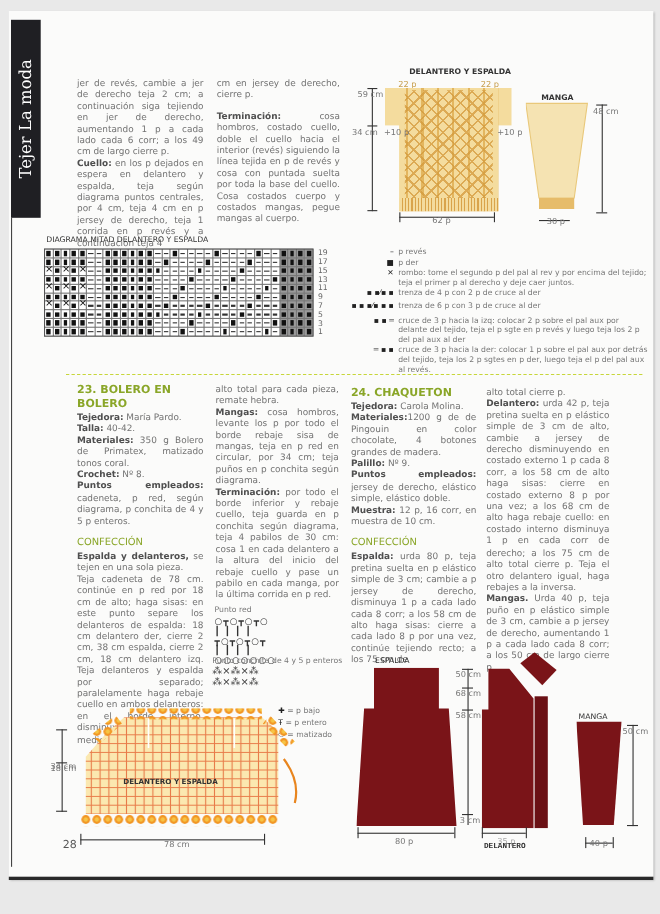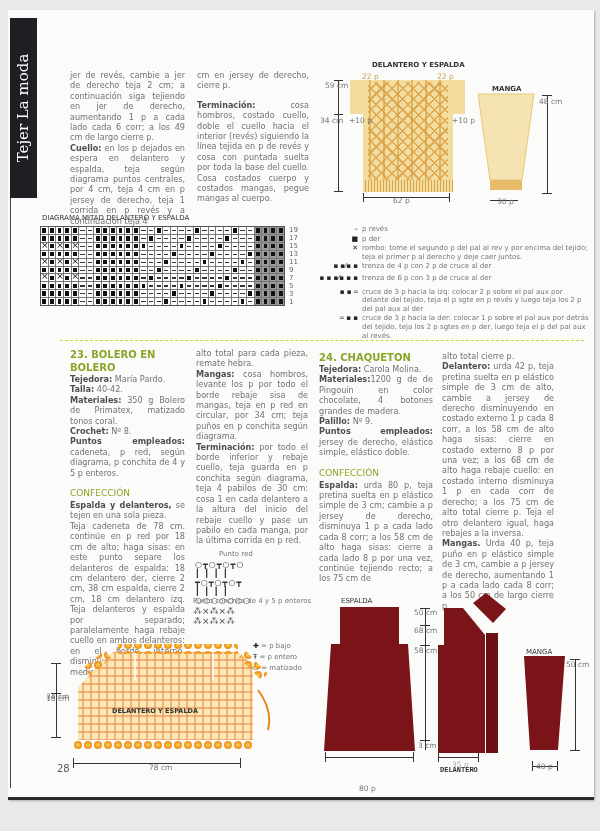--- a/index.html
+++ b/index.html
@@ -473,21 +473,21 @@
   <p><span class="b">Espalda y delanteros,</span><span> se tejen en una sola pieza.</span></p>
   <p><span>Teja cadeneta de 78 cm. continúe en p red por 18 cm de alto; haga sisas: en este punto separe los delanteros de espalda: 18 cm delantero der, cierre 2 cm, 38 cm espalda, cierre 2 cm, 18 cm delantero izq. Teja delanteros y espalda por separado; paralelamente haga rebaje cuello en ambos delanteros: en el borde interno, disminuya 1 p corrida por medio; a los 34 cm de</span></p>
 </div>
 
 <div class="col" style="left:196px;top:348px;width:112px;">
   <p><span>alto total para cada pieza, remate hebra.</span></p>
   <p><span class="b">Mangas:</span><span> cosa hombros, levante los p por todo el borde rebaje sisa de mangas, teja en p red en circular, por 34 cm; teja puños en p conchita según diagrama.</span></p>
   <p><span class="b">Terminación:</span><span> por todo el borde inferior y rebaje cuello, teja guarda en p conchita según diagrama, teja 4 pabilos de 30 cm: cosa 1 en cada delantero a la altura del inicio del rebaje cuello y pase un pabilo en cada manga, por la última corrida en p red.</span></p>
 </div>
 
-<div class="dim" style="left:195px;top:550px;font-size:7px;margin-left:24px;">Punto red</div>
+<div class="dim" style="left:195px;top:550px;font-size:7px;">Punto red</div>
 <div style="position:absolute;left:195px;top:560px;font-size:8px;line-height:9px;color:#333;letter-spacing:1px;">
   <div>○┳○┳○┳○</div>
     <div>┃ ┃ ┃ ┃</div>
     <div>┳○┳○┳○┳</div>
     <div>┃ ┃ ┃ ┃</div>
     <div>○○○○○○○</div>
 </div>
 <div class="dim" style="left:193px;top:597px;font-size:7px;">Punto conchita de 4 y 5 p enteros</div>
 <div style="position:absolute;left:193px;top:606px;font-size:9px;line-height:10px;color:#444;">
   <div>⁂×⁂×⁂</div>
@@ -531,20 +531,21 @@
 <div class="tick" style="left:240px;top:758px;width:1px;height:10px;"></div>
 <div class="dim" style="left:149px;top:763px;">78 cm</div>
 <div class="dim" style="left:57px;top:763px;font-size:10px;color:#555;">28</div>
 
 <div class="col" style="left:319px;top:351px;width:114px;">
   <div class="head-g">24. CHAQUETON</div>
   <p><span class="b">Tejedora:</span><span> Carola Molina.</span></p>
   <p><span class="b">Materiales:</span><span>1200 g de    de Pingouin en color chocolate, 4 botones grandes de madera.</span></p>
   <p><span class="b">Palillo:</span><span> Nº 9.</span></p>
   <p><span class="b">Puntos empleados:</span><span> jersey de derecho, elástico simple, elástico doble.</span></p>
+  <p><span class="b">Muestra:</span><span> 12 p, 16 corr, en muestra de 10 cm.</span></p>
   <div class="gap"></div>
   <div class="subhead-g">CONFECCIÓN</div>
   <p><span class="b">Espalda:</span><span> urda 80 p, teja pretina suelta en p elástico simple de 3 cm; cambie a p jersey de derecho, disminuya 1 p a cada lado cada 8 corr; a los 58 cm de alto haga sisas: cierre a cada lado 8 p por una vez, continúe tejiendo recto; a los 75 cm de</span></p>
 </div>
 
 <div class="col" style="left:442px;top:351px;width:112px;">
   <p><span>alto total cierre p.</span></p>
   <p><span class="b">Delantero:</span><span> urda 42 p, teja pretina suelta en p elástico simple de 3 cm de alto, cambie a jersey de derecho disminuyendo en costado externo 1 p cada 8 corr, a los 58 cm de alto haga sisas: cierre en costado externo 8 p por una vez; a los 68 cm de alto haga rebaje cuello: en costado interno disminuya 1 p en cada corr de derecho; a los 75 cm de alto total cierre p. Teja el otro delantero igual, haga rebajes a la inversa.</span></p>
   <p><span class="b">Mangas.</span><span> Urda 40 p, teja puño en p elástico simple de 3 cm, cambie a p jersey de derecho, aumentando 1 p a cada lado cada 8 corr; a los 50 cm de largo cierre p.</span></p>
 </div>
@@ -558,21 +559,21 @@
 <div class="tick" style="left:420px;top:625px;width:10px;height:1px;"></div>
 <div class="tick" style="left:420px;top:645px;width:10px;height:1px;"></div>
 <div class="tick" style="left:420px;top:740px;width:10px;height:1px;"></div>
 <div class="dim" style="left:414px;top:608px;">50 cm</div>
 <div class="dim" style="left:414px;top:626px;">68 cm</div>
 <div class="dim" style="left:414px;top:646px;">58 cm</div>
 <div class="dim" style="left:418px;top:741px;">3 cm</div>
 <div class="hline" style="left:325px;top:757px;width:88px;"></div>
 <div class="tick" style="left:325px;top:752px;width:1px;height:10px;"></div>
 <div class="tick" style="left:413px;top:752px;width:1px;height:10px;"></div>
-<div class="dim" style="left:359px;top:784px;">80 p</div>
+<div class="dim" style="left:359px;top:760px;">80 p</div>
 
 <svg style="position:absolute;left:438px;top:593px;" width="70" height="160">
   <polygon points="6,15 25,15 47,42 47,160 0,160 0,52 6,52" fill="#7a1418"></polygon>
   <rect x="48" y="40" width="12" height="120" fill="#6a1014"></rect>
   <polygon points="35,10 48,0 68,16 55,30" fill="#7a1418"></polygon>
 </svg>
 <div class="hline" style="left:438px;top:757px;width:40px;"></div>
 <div class="tick" style="left:438px;top:752px;width:1px;height:10px;"></div>
 <div class="tick" style="left:478px;top:752px;width:1px;height:10px;"></div>
 <div class="dim" style="left:452px;top:760px;color:#aaa;">35 p</div>

